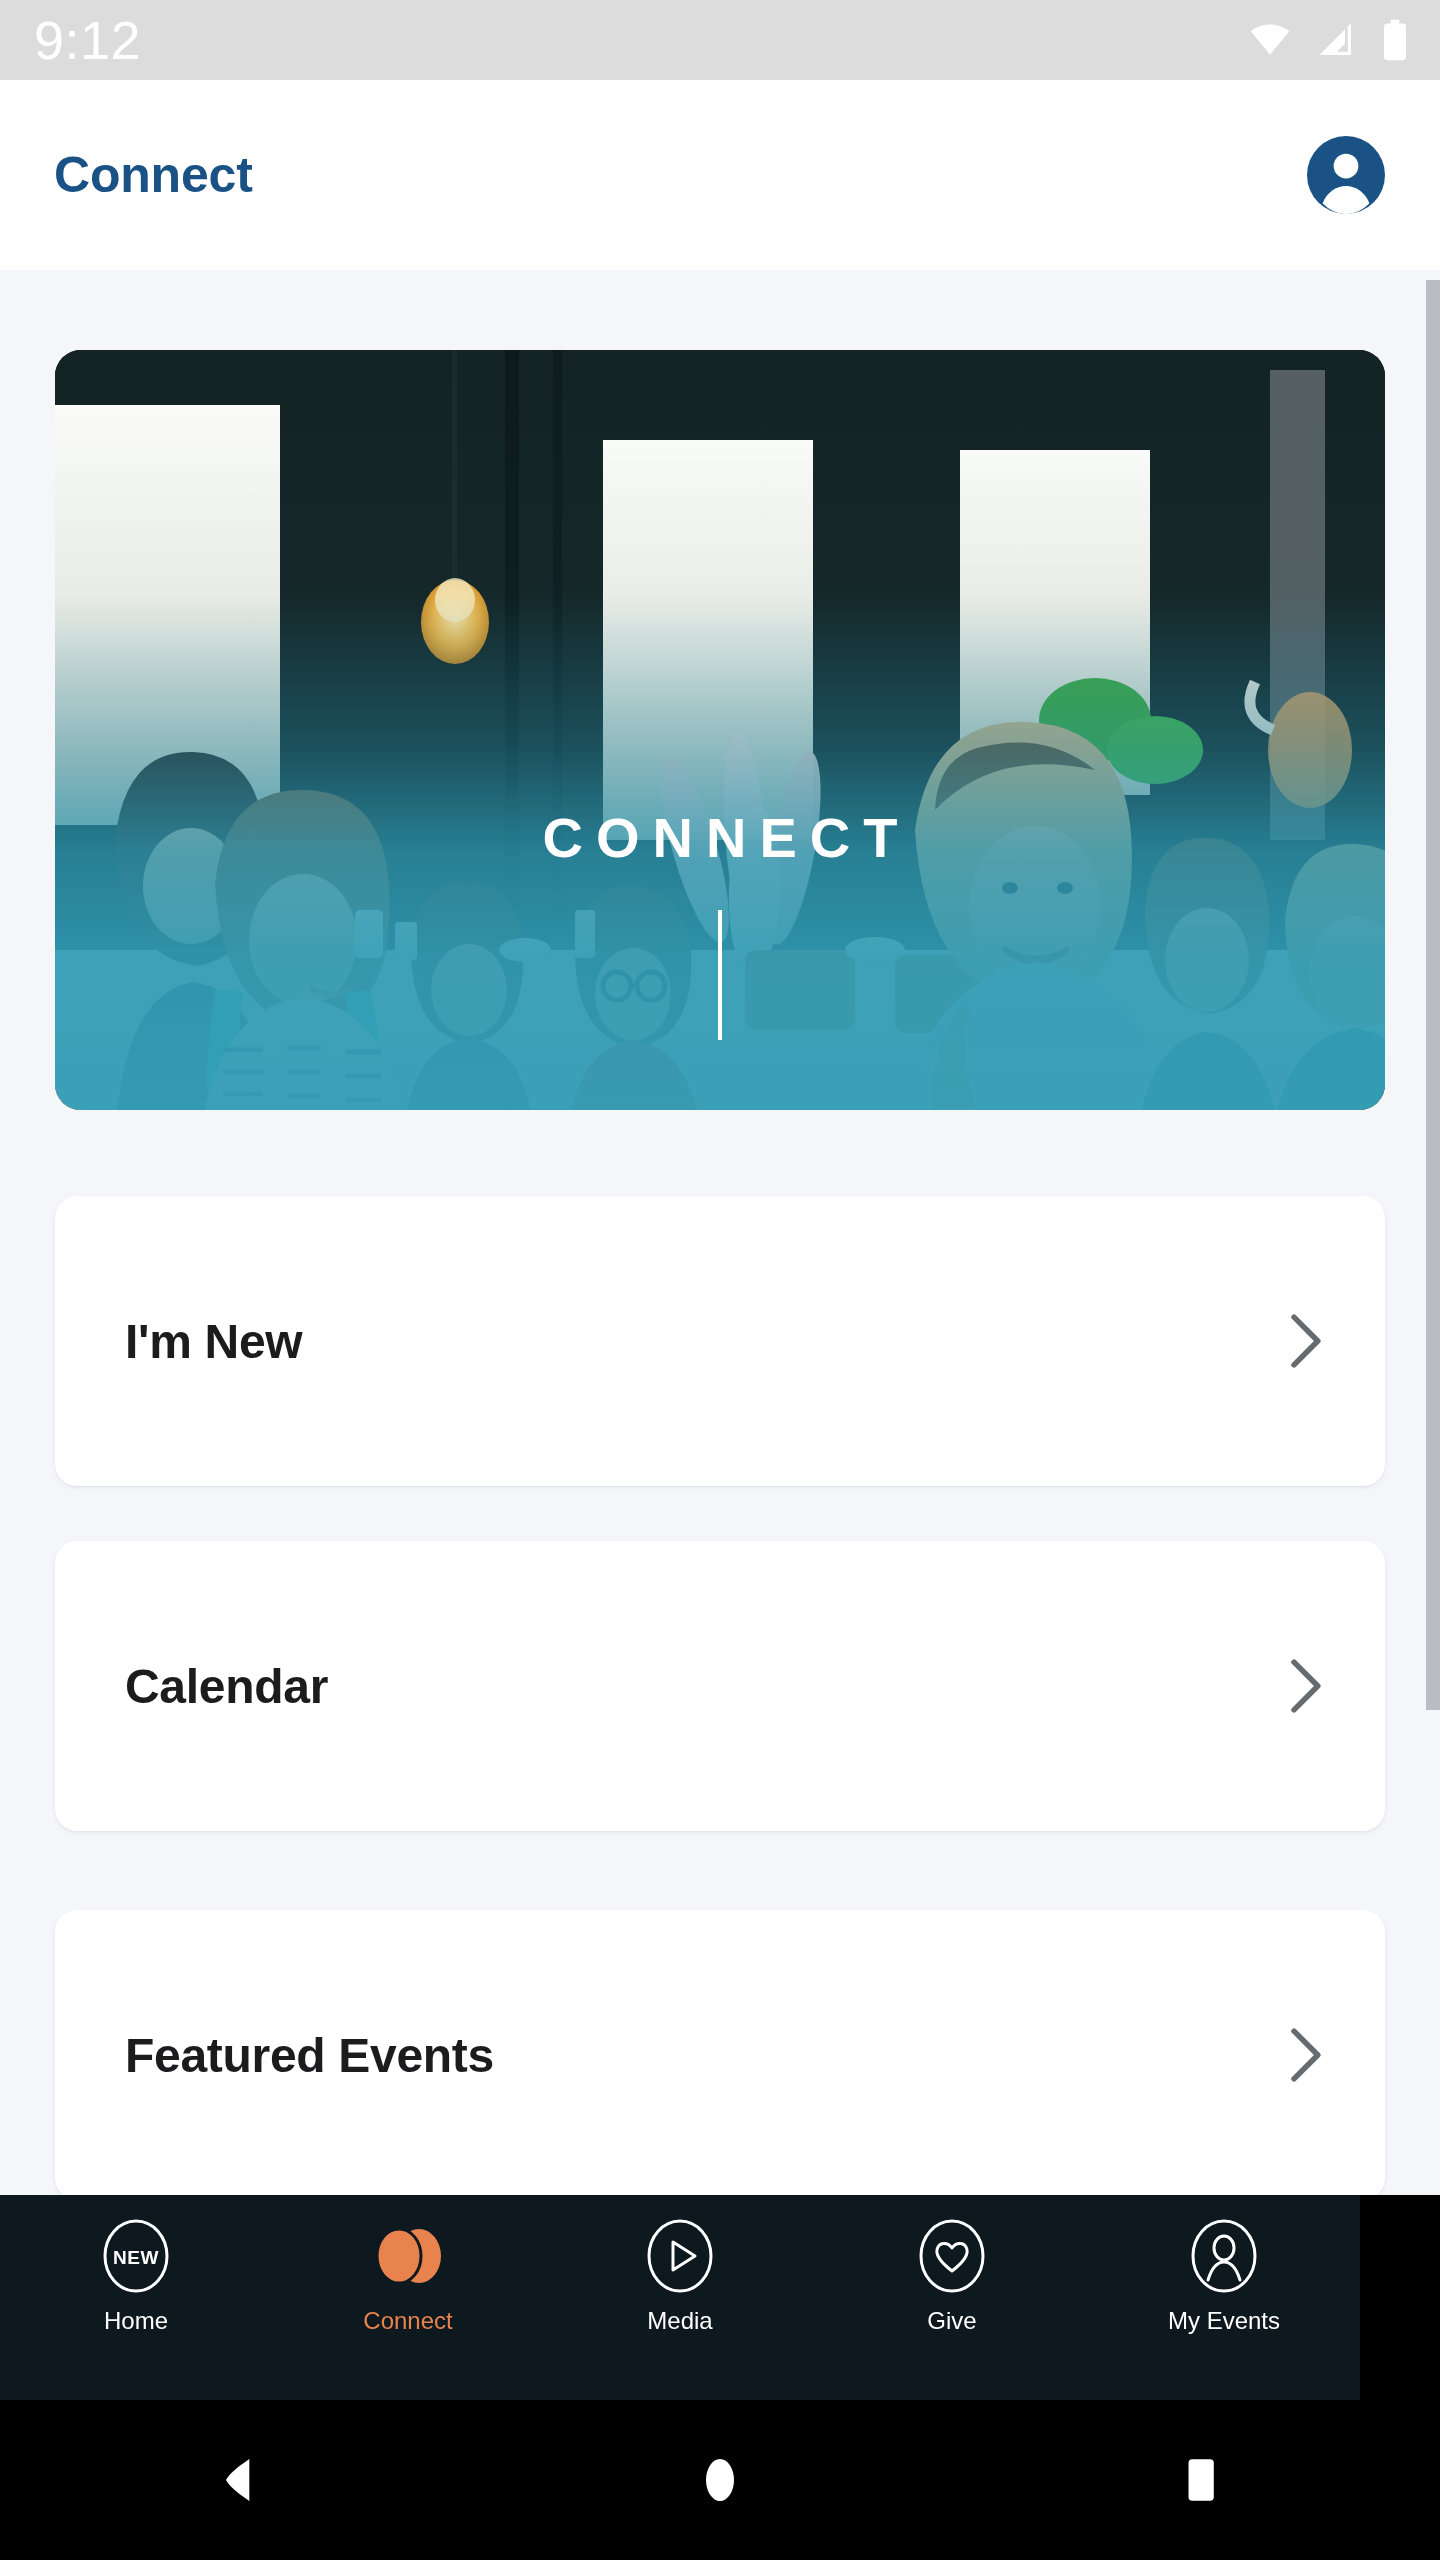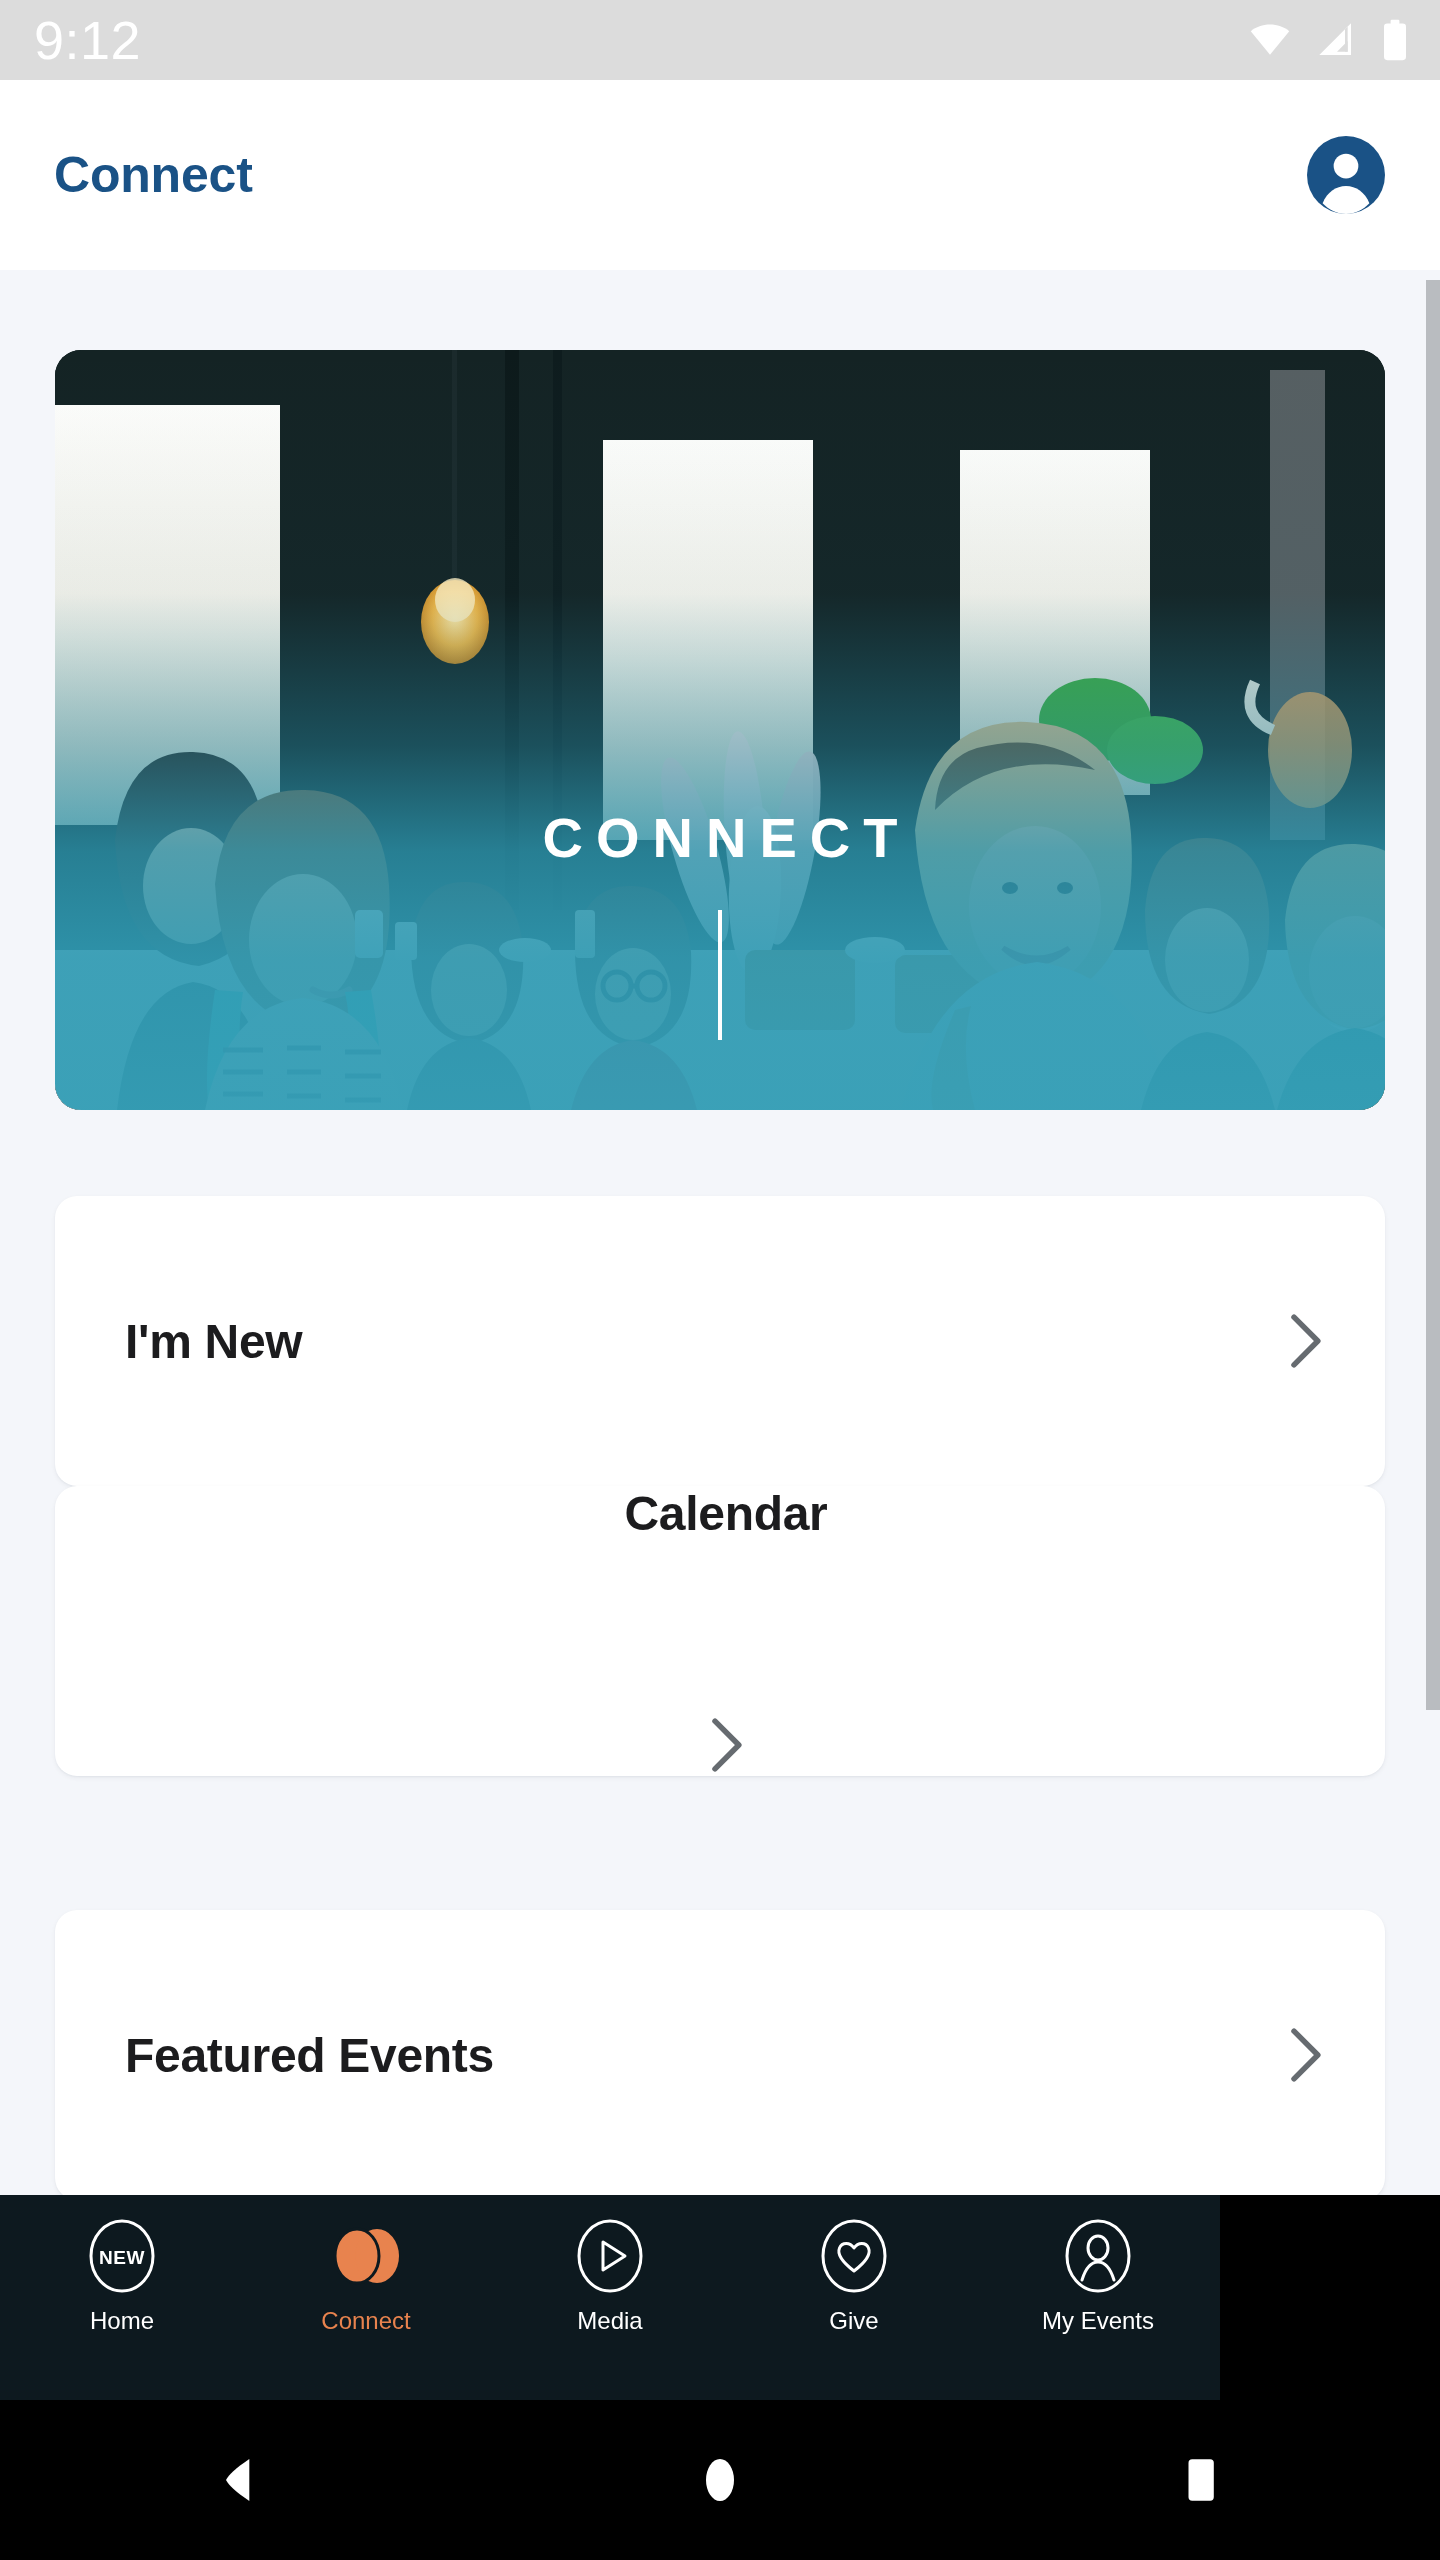--- a/index.html
+++ b/index.html
@@ -91,21 +91,21 @@
     padding:0 58px 0 70px;
     gap:28px;
   }
   .card-label{
     font-size:48px; font-weight:bold; color:#1c1c1e; letter-spacing:-0.3px;
   }
   .chev{ width:44px; height:62px; flex:0 0 auto; }
 
   
   .tabbar{
-    position:absolute; top:2195px; left:0; width:1220px; height:205px;
+    position:absolute; top:2195px; left:0; width:1360px; height:205px;
     background:#0d191f;
     display:flex; align-items:flex-start; justify-content:space-around;
     padding-top:22px;
   }
   .tab{
     width:20%; display:flex; flex-direction:column; align-items:center; gap:14px;
   }
   .tab-icon{ height:78px; display:flex; align-items:center; justify-content:center; }
   .tab-label{ font-size:24px; color:#ffffff; line-height:1; }
   .tab.active .tab-label{ color:#e8834e; }
@@ -276,21 +276,21 @@
       <div class="hero-rule"></div>
     </div>
 
     <div class="card" style="top:926px;">
       <span class="card-label">I'm New</span>
       <svg class="chev" viewBox="0 0 24 32">
         <path d="M6 3 L19 16 L6 29" stroke="#666b70" stroke-width="3" fill="none" stroke-linecap="round" stroke-linejoin="round"></path>
       </svg>
     </div>
 
-    <div class="card" style="top:1216px;flex-direction:column;">
+    <div class="card" style="top:1271px;">
       <span class="card-label">Calendar</span>
       <svg class="chev" viewBox="0 0 24 32">
         <path d="M6 3 L19 16 L6 29" stroke="#666b70" stroke-width="3" fill="none" stroke-linecap="round" stroke-linejoin="round"></path>
       </svg>
     </div>
 
     <div class="card" style="top:1640px;justify-content:space-between;">
       <span class="card-label">Featured Events</span>
       <svg class="chev" viewBox="0 0 24 32">
         <path d="M6 3 L19 16 L6 29" stroke="#666b70" stroke-width="3" fill="none" stroke-linecap="round" stroke-linejoin="round"></path>

